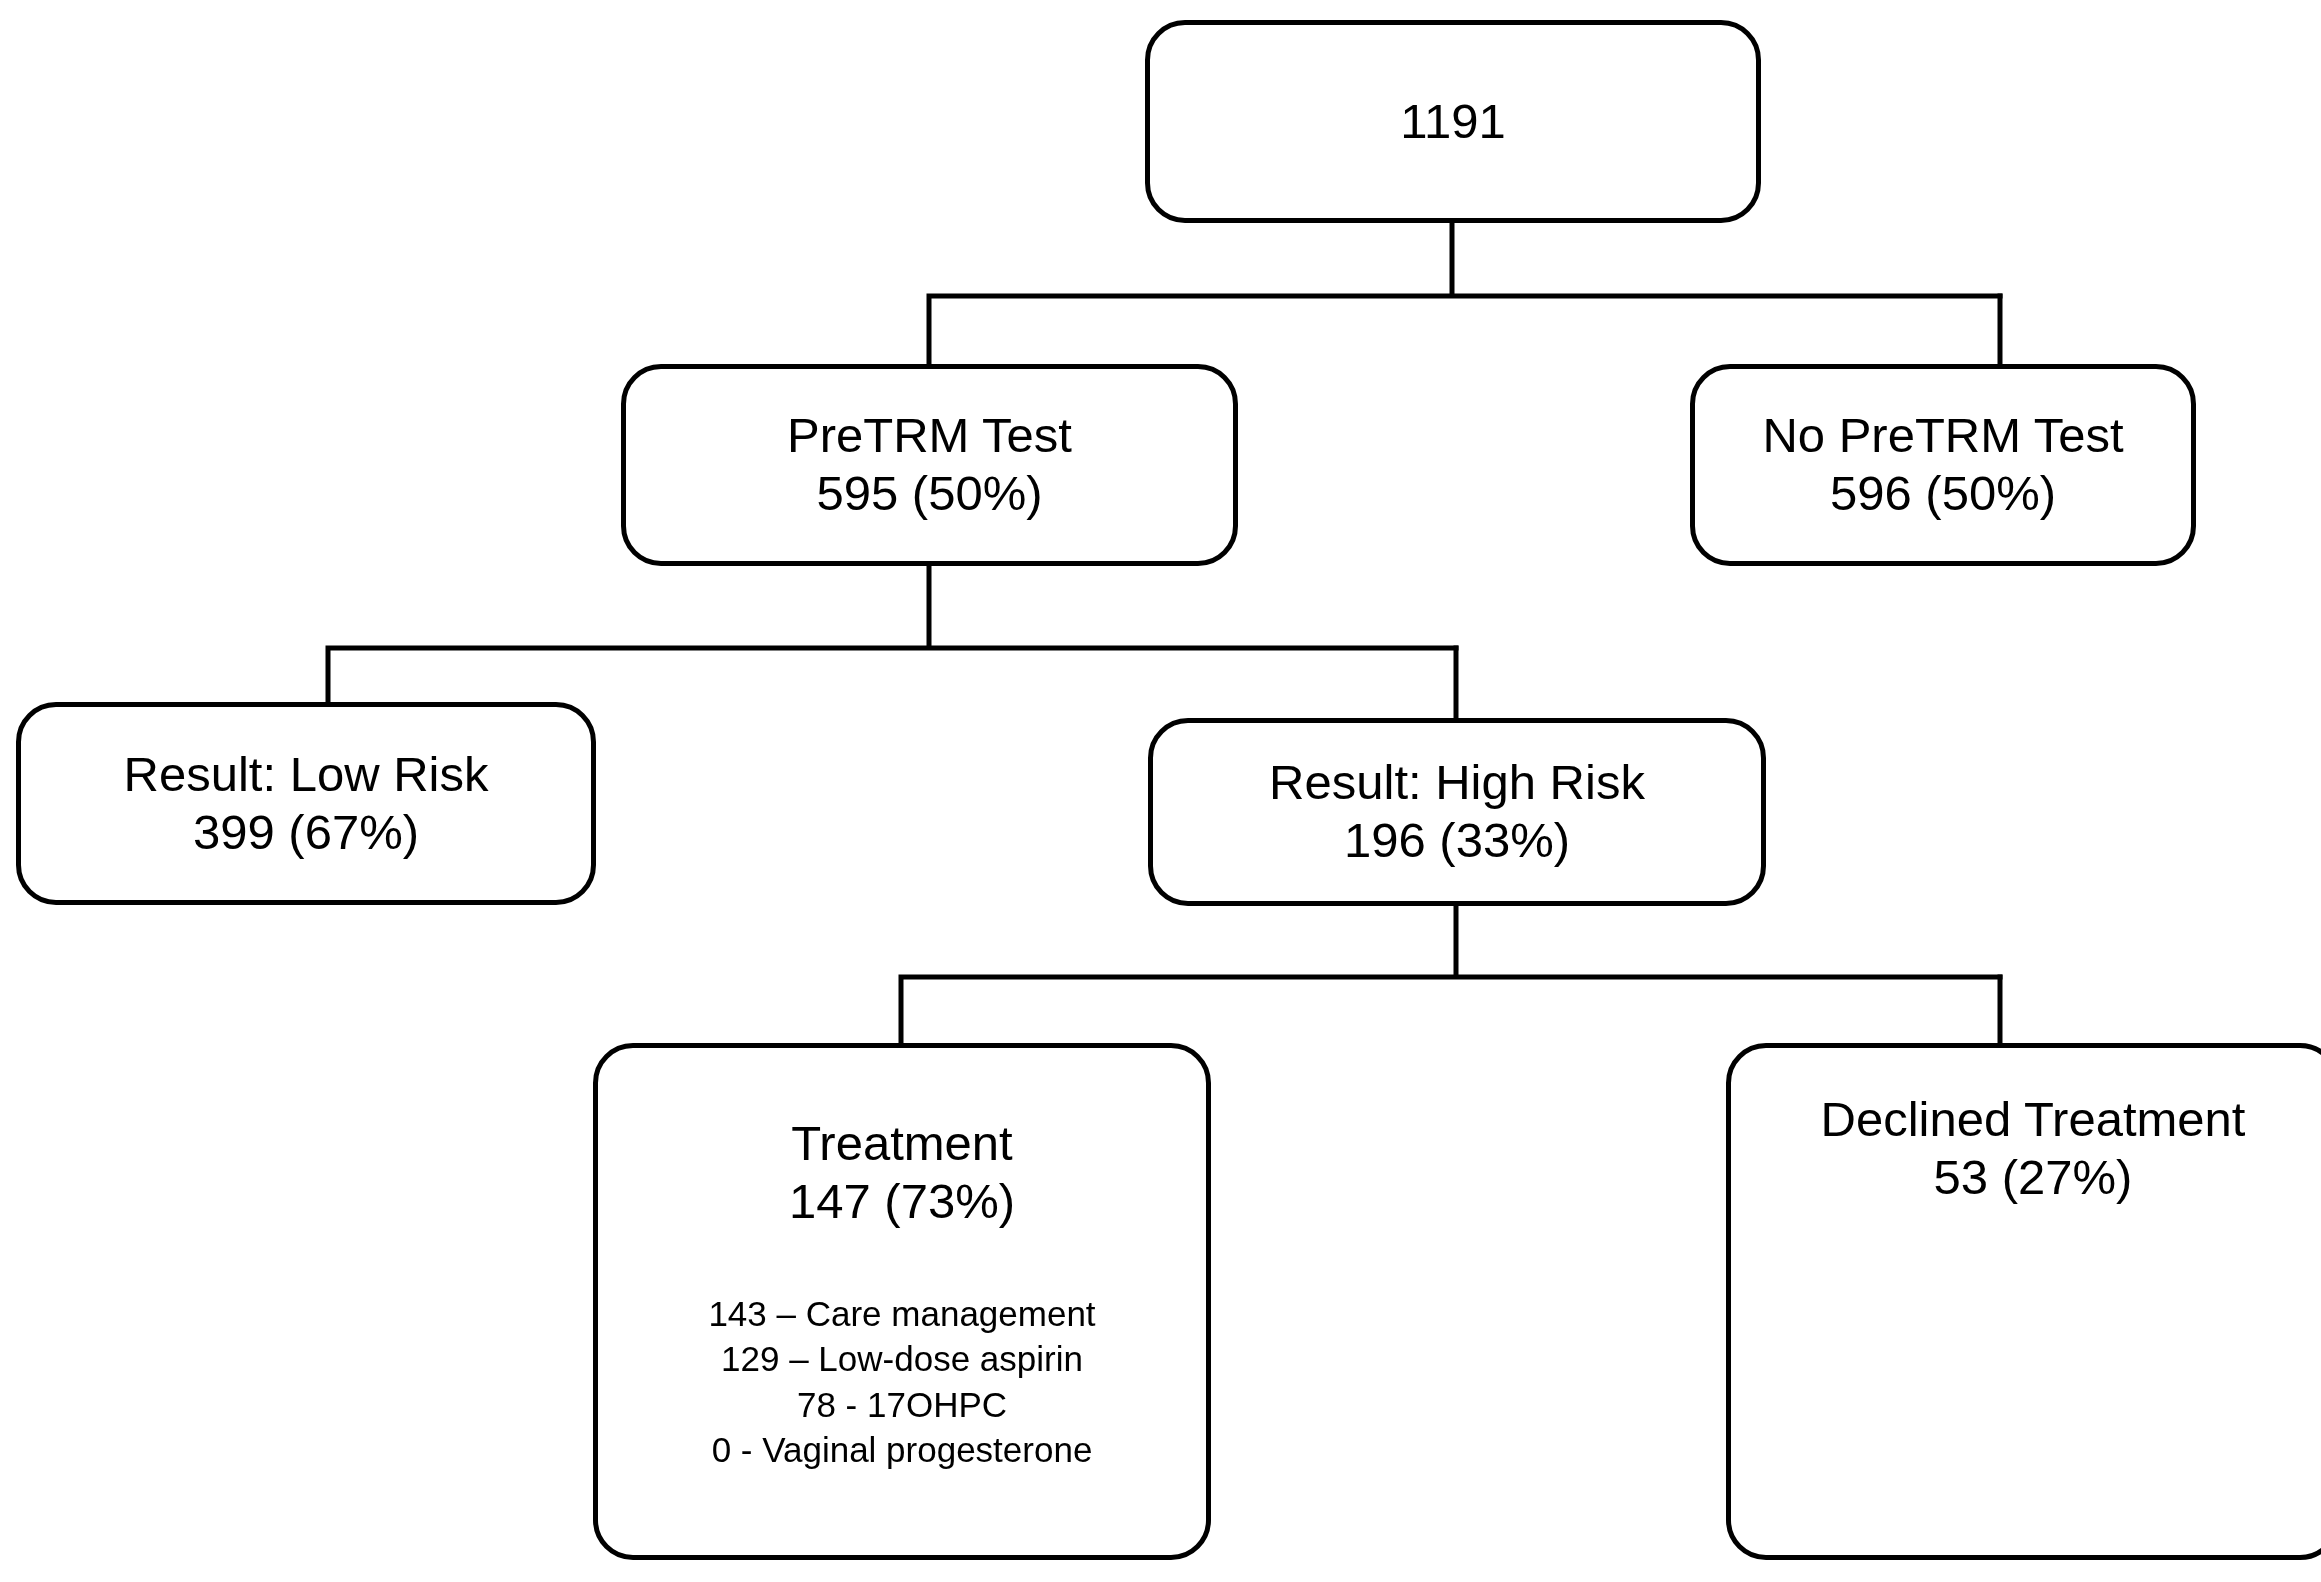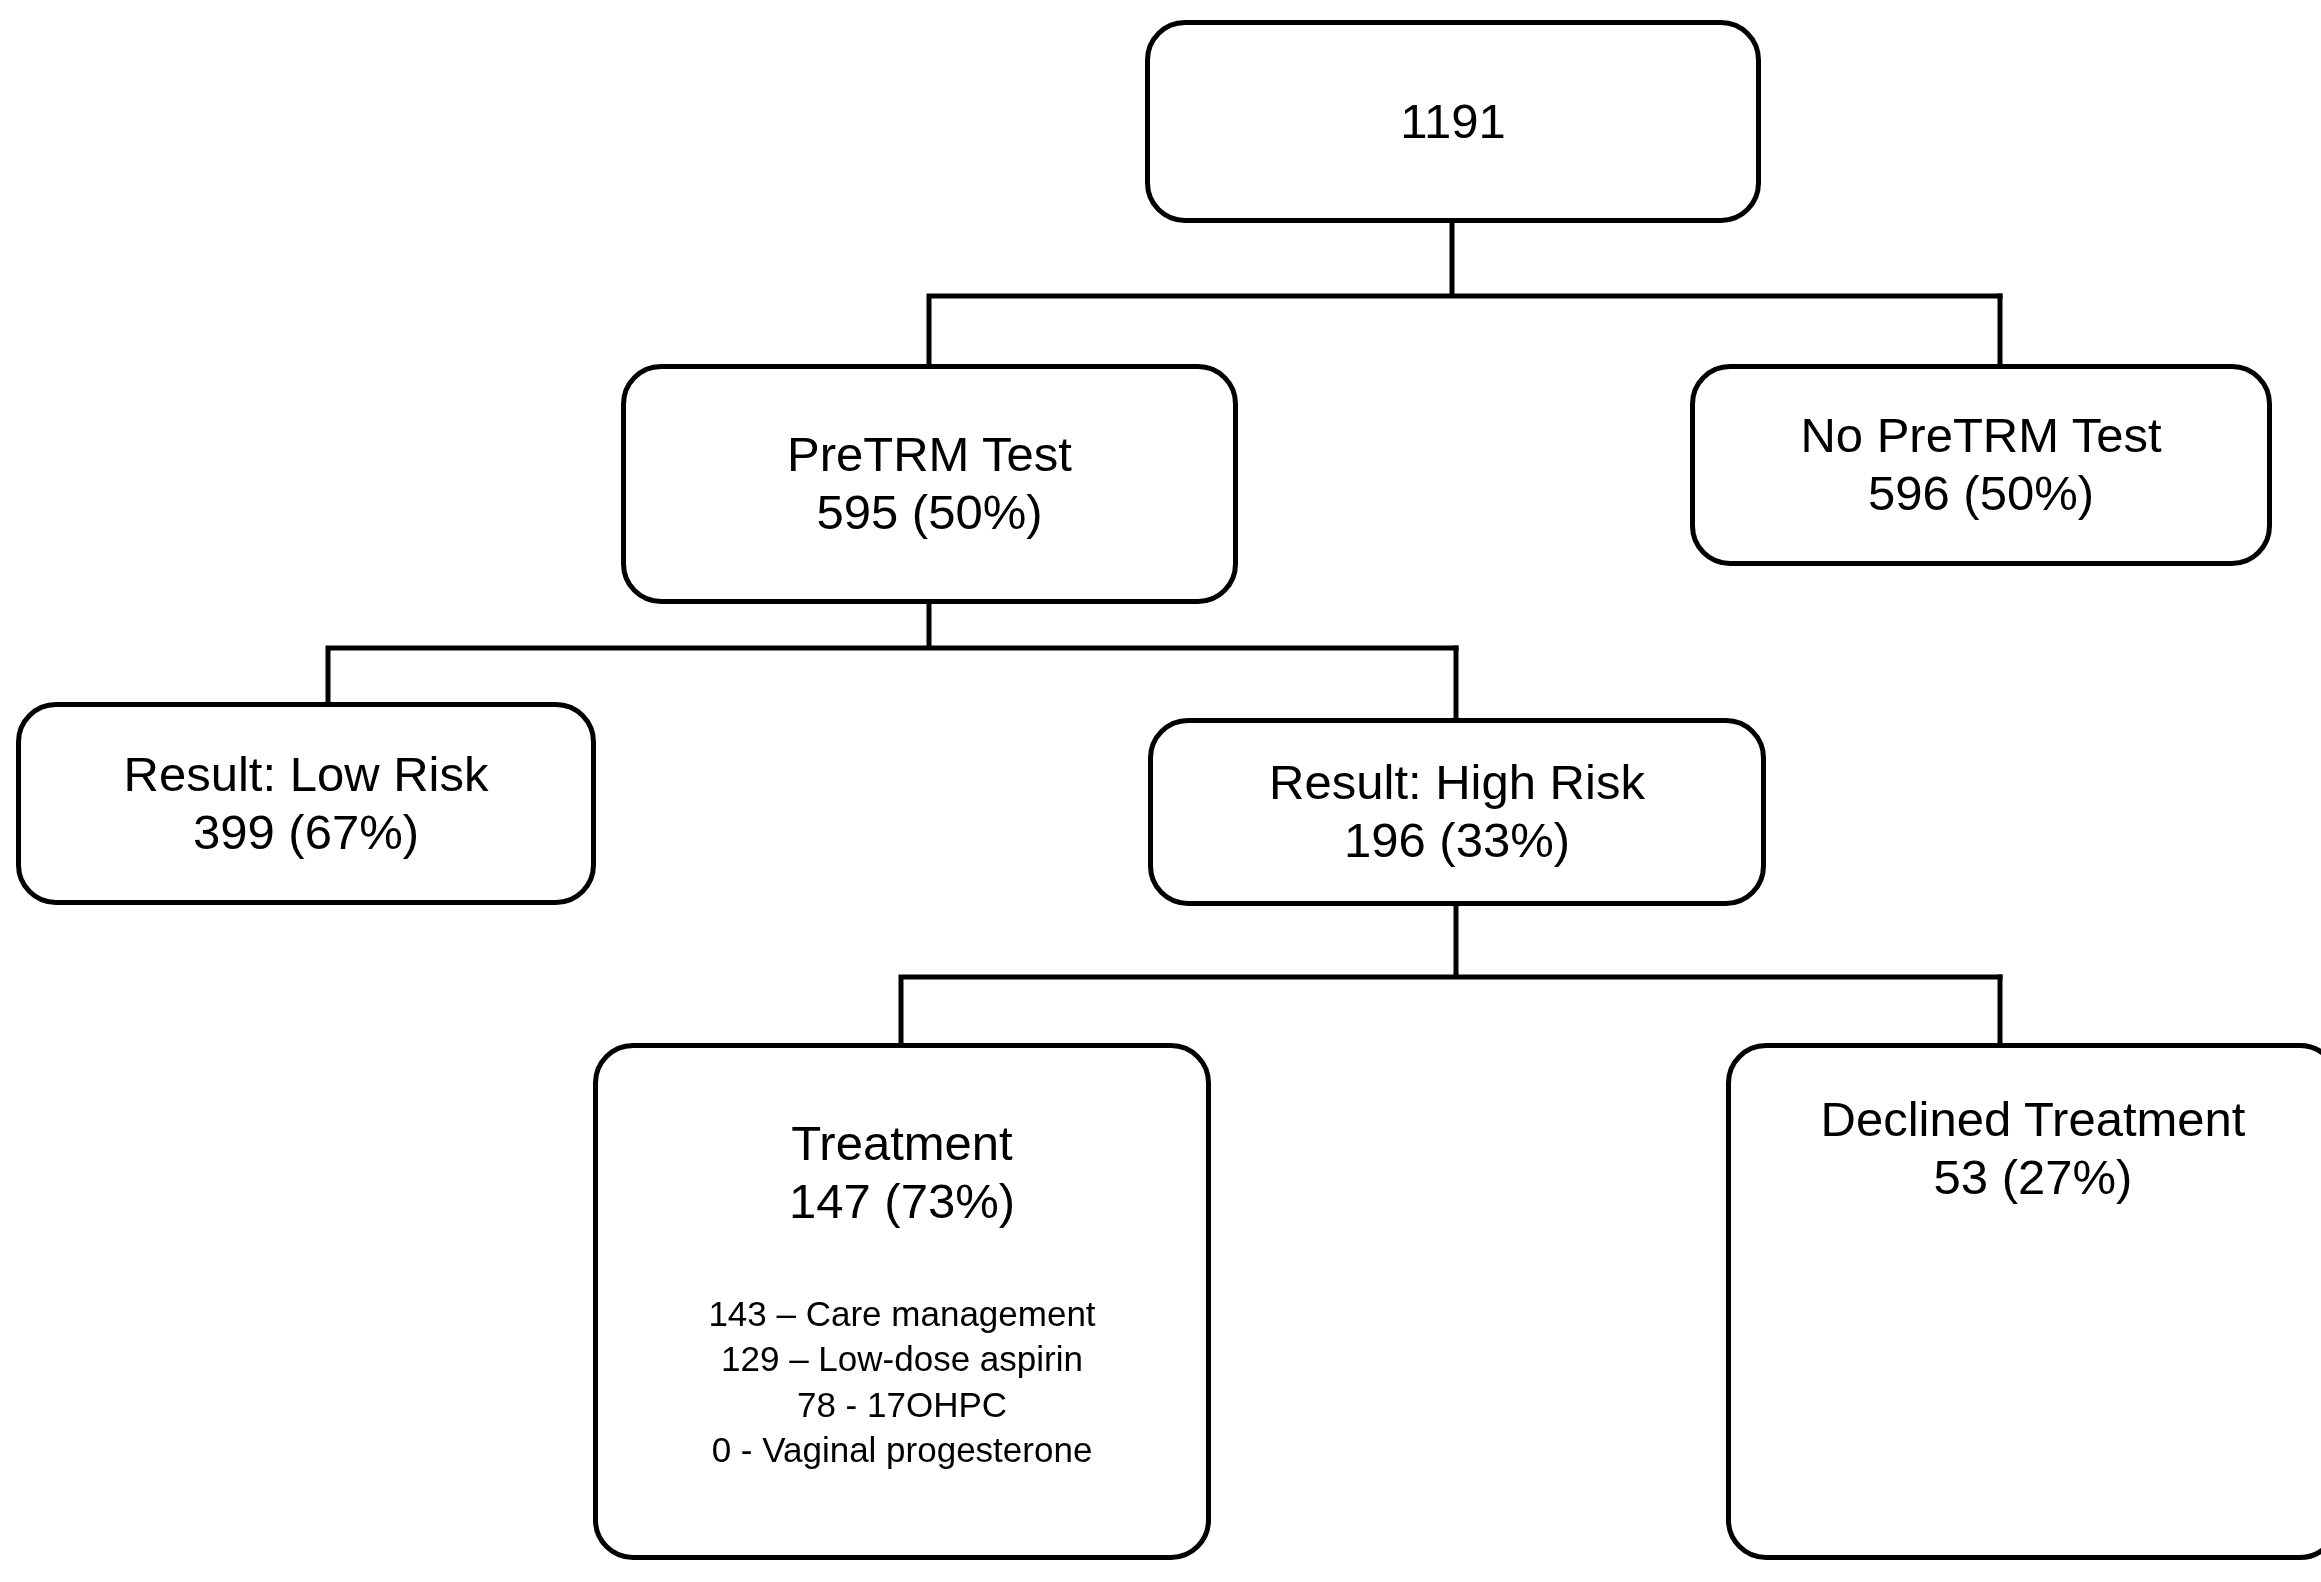--- a/index.html
+++ b/index.html
@@ -65,27 +65,27 @@
     top: 20px;
     width: 616px;
     height: 203px;
     justify-content: center;
   }
   
   #node-pretrm-test {
     left: 621px;
     top: 364px;
     width: 617px;
-    height: 240px;
+    height: 202px;
     justify-content: center;
   }
   #node-no-pretrm-test {
     left: 1690px;
     top: 364px;
-    width: 582px;
+    width: 506px;
     height: 202px;
     justify-content: center;
   }
   
   #node-result-low-risk {
     left: 16px;
     top: 702px;
     width: 580px;
     height: 203px;
     justify-content: center;

